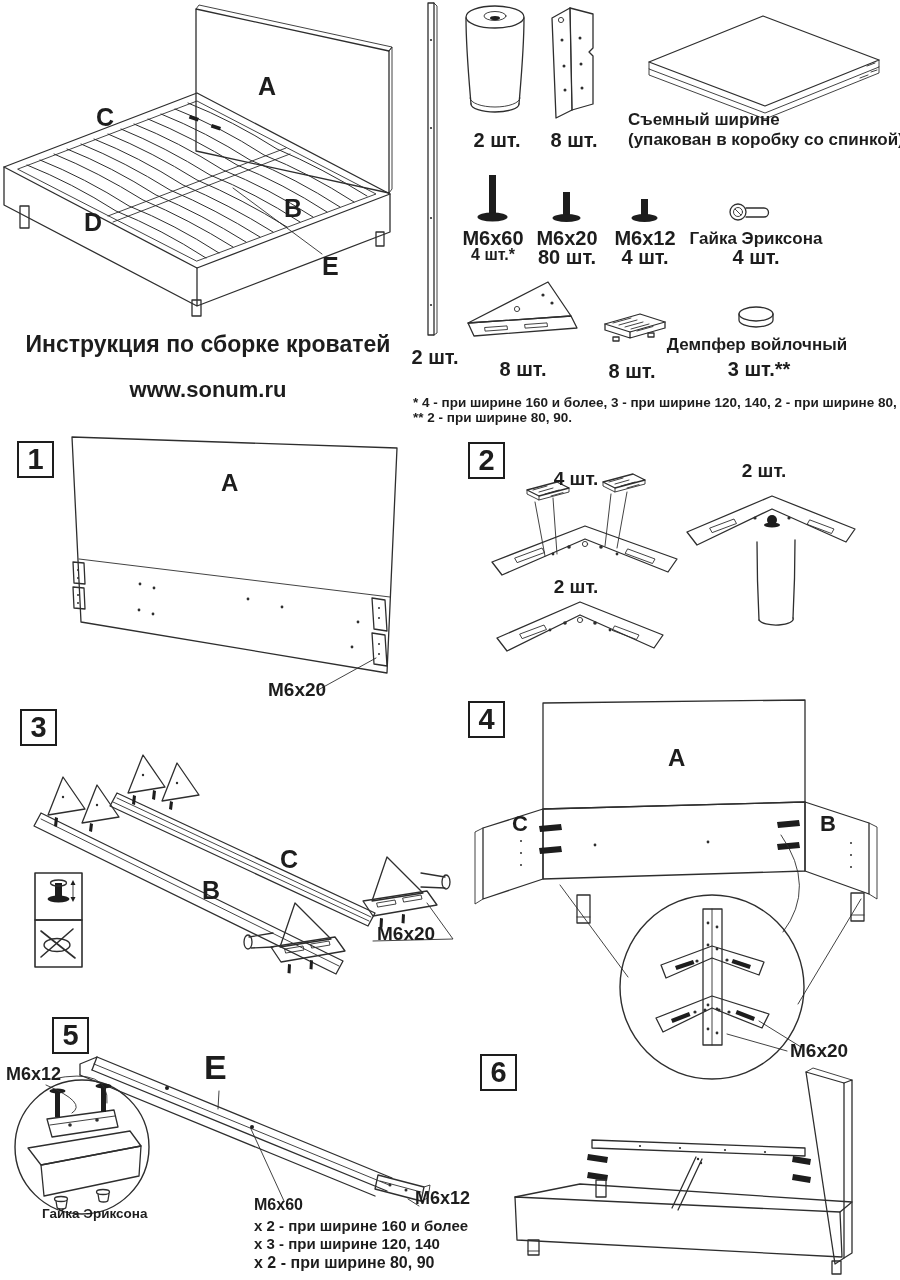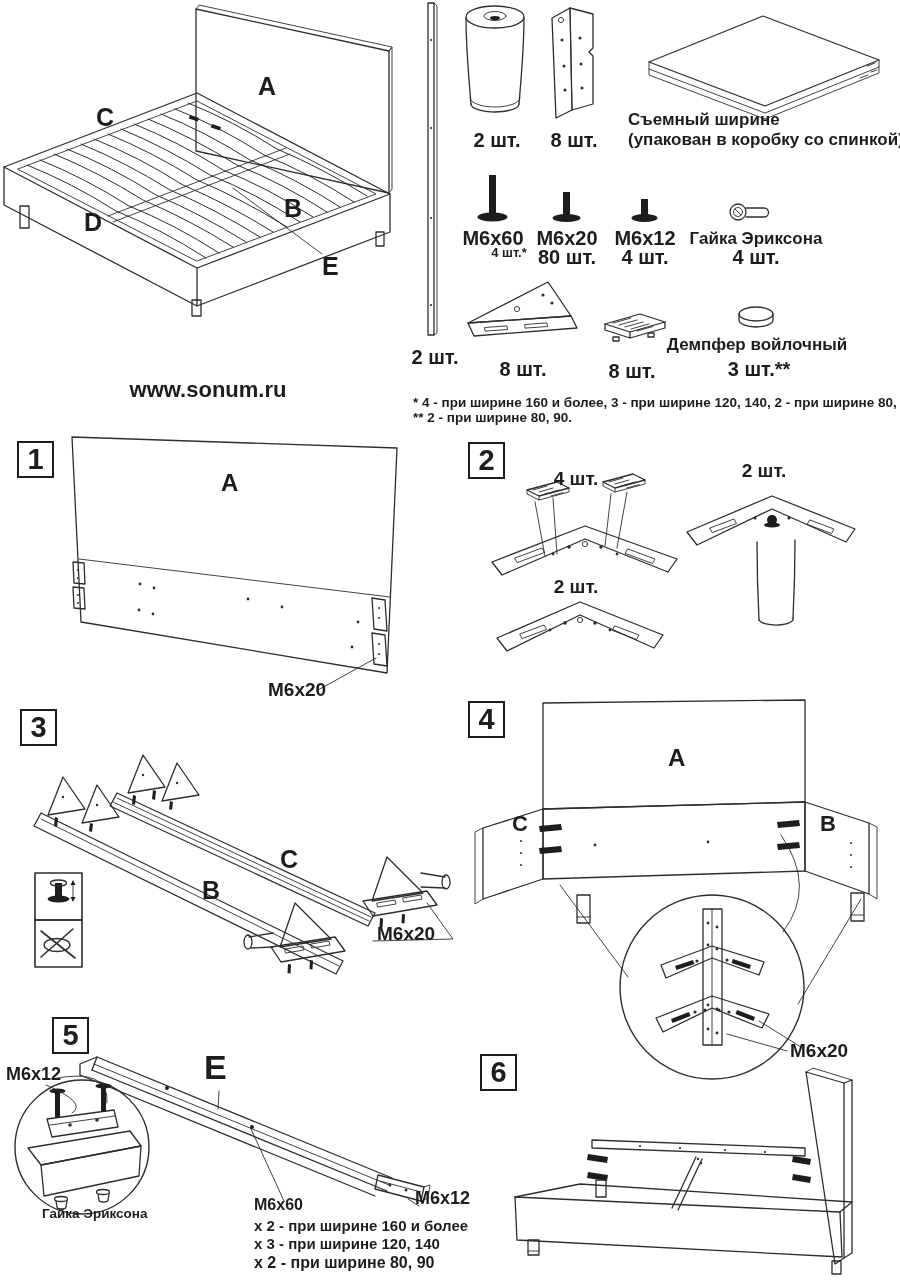--- a/index.html
+++ b/index.html
@@ -34,20 +34,21 @@
     <path class="blk" d="M190,115 l9,3 l-1.2,3.4 l-9,-3 Z M212,124 l9,3 l-1.2,3.4 l-9,-3 Z"></path>
     <path class="ln" d="M20,206 h9 v22 h-9 Z M192,300 h9 v16 h-9 Z M376,232 h8 v14 h-8 Z"></path>
     <path class="lt" d="M233,188 L322,254"></path>
   </svg>
   <div class="lbl" style="left:258px;top:72px;font-size:25px">A</div>
   <div class="lbl" style="left:96px;top:103px;font-size:25px">C</div>
   <div class="lbl" style="left:284px;top:194px;font-size:25px">B</div>
   <div class="lbl" style="left:84px;top:208px;font-size:25px">D</div>
   <div class="lbl" style="left:322px;top:252px;font-size:25px">E</div>
 
+  <div class="lbl ctr" style="left:208px;top:332px;font-size:23px">Инструкция по сборке кроватей</div>
   <div class="lbl ctr" style="left:208px;top:378px;font-size:22px">www.sonum.ru</div>
 
   <svg class="abs" style="left:420px;top:0" width="40" height="345" viewBox="0 0 40 345">
     <path class="ln" d="M8,3 h6 v332 h-6 Z"></path>
     <path class="lt" d="M14,3 l3,3 v327 l-3,2"></path>
     <circle class="dot" cx="11" cy="40" r="1.1"></circle>
       <circle class="dot" cx="11" cy="128" r="1.1"></circle>
     <circle class="dot" cx="11" cy="218" r="1.1"></circle>
       <circle class="dot" cx="11" cy="305" r="1.1"></circle>
   </svg>
@@ -99,21 +100,21 @@
       <ellipse class="blk" cx="189.5" cy="50" rx="13" ry="4"></ellipse>
     </g>
     <g>
       <circle class="ln" cx="283" cy="44" r="8"></circle>
       <circle class="lt" cx="283" cy="44" r="4.5"></circle>
       <path class="lt" d="M280,41 l6,6"></path>
       <path class="ln" d="M291,40 h18 a4,4 0 0 1 0,9 h-18"></path>
     </g>
   </svg>
   <div class="lbl ctr" style="left:493px;top:227px;font-size:20px">M6x60</div>
-  <div class="lbl ctr" style="left:509px;top:246px;font-size:13px">4 шт.*</div>
+  <div class="lbl ctr" style="left:493px;top:246px;font-size:16px">4 шт.*</div>
   <div class="lbl ctr" style="left:567px;top:227px;font-size:20px">M6x20</div>
   <div class="lbl ctr" style="left:567px;top:246px;font-size:20px">80 шт.</div>
   <div class="lbl ctr" style="left:645px;top:227px;font-size:20px">M6x12</div>
   <div class="lbl ctr" style="left:645px;top:246px;font-size:20px">4 шт.</div>
   <div class="lbl ctr" style="left:756px;top:229px;font-size:17px">Гайка Эриксона</div>
   <div class="lbl ctr" style="left:756px;top:246px;font-size:20px">4 шт.</div>
 
   <svg class="abs" style="left:455px;top:278" width="340" height="70" viewBox="0 0 340 70">
     <g>
       <path class="ln" d="M93,4 L13,45 L116,38 Z"></path>

